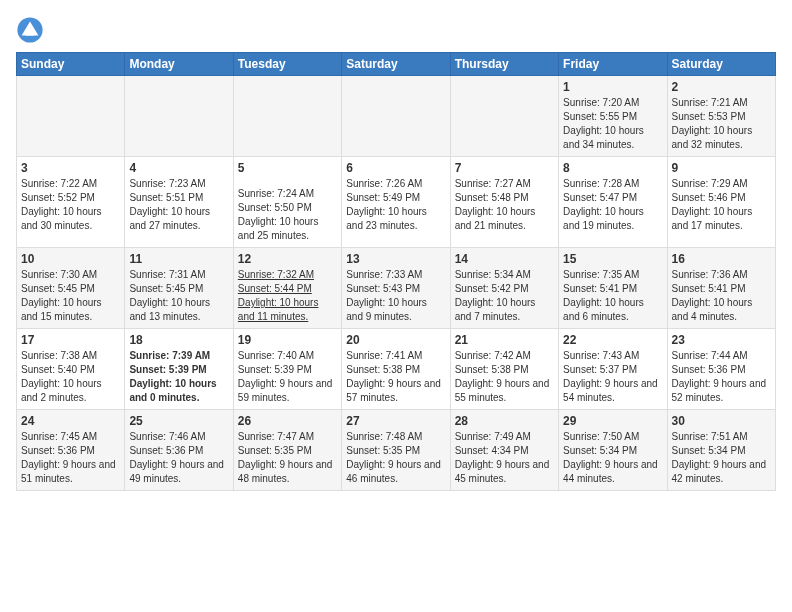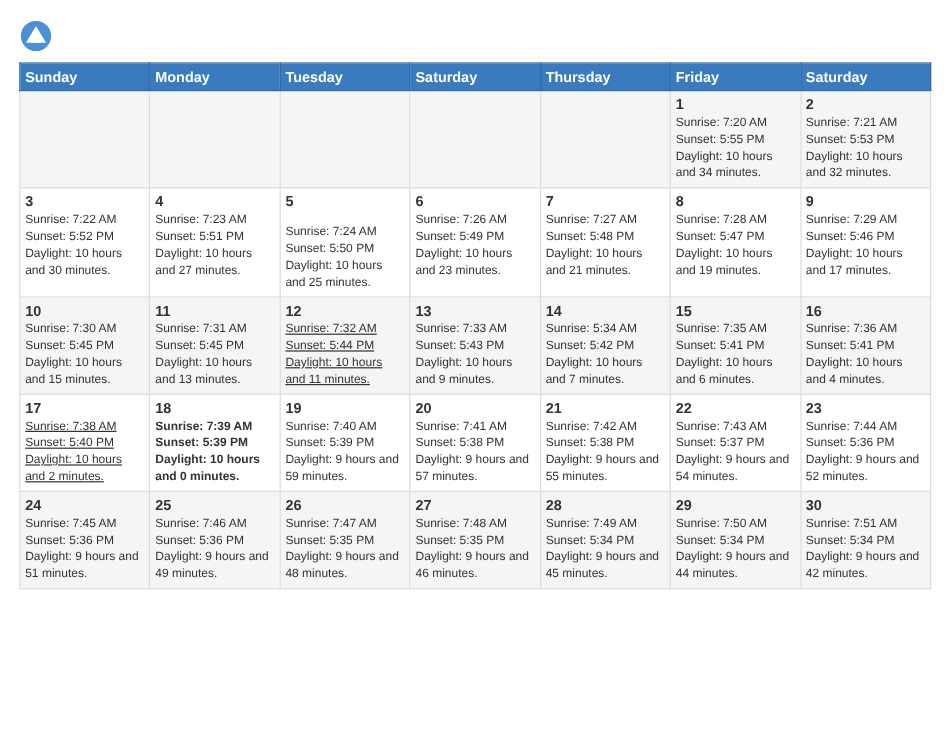--- a/index.html
+++ b/index.html
@@ -217,21 +217,21 @@
         <td>
           <div class="day-number">16</div>
           <div class="day-info" style="white-space: pre-line;">Sunrise: 7:36 AM
 Sunset: 5:41 PM
 Daylight: 10 hours and 4 minutes.</div>
         </td>
       </tr>
       <tr>
         <td>
           <div class="day-number">17</div>
-          <div class="day-info" style="white-space: pre-line; text-decoration: underline;">Sunrise: 7:38 AM
+          <div class="day-info" style="white-space: pre-line;">Sunrise: 7:38 AM
 Sunset: 5:40 PM
 Daylight: 10 hours and 2 minutes.</div>
         </td>
         <td>
           <div class="day-number">18</div>
           <div class="day-info" style="white-space: pre-line; font-weight: bold;">Sunrise: 7:39 AM
 Sunset: 5:39 PM
 Daylight: 10 hours and 0 minutes.</div>
         </td>
         <td>
@@ -286,21 +286,21 @@
         </td>
         <td>
           <div class="day-number">27</div>
           <div class="day-info" style="white-space: pre-line;">Sunrise: 7:48 AM
 Sunset: 5:35 PM
 Daylight: 9 hours and 46 minutes.</div>
         </td>
         <td>
           <div class="day-number">28</div>
           <div class="day-info" style="white-space: pre-line;">Sunrise: 7:49 AM
-Sunset: 5:34 PM
+Sunset: 4:34 PM
 Daylight: 9 hours and 45 minutes.</div>
         </td>
         <td>
           <div class="day-number">29</div>
           <div class="day-info" style="white-space: pre-line;">Sunrise: 7:50 AM
 Sunset: 5:34 PM
 Daylight: 9 hours and 44 minutes.</div>
         </td>
         <td>
           <div class="day-number">30</div>

